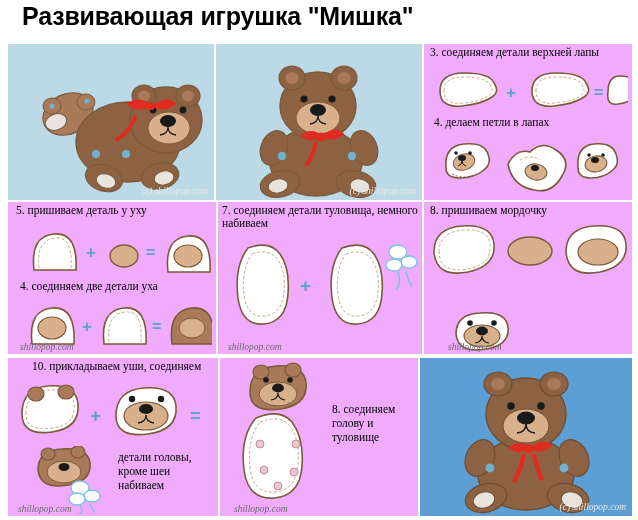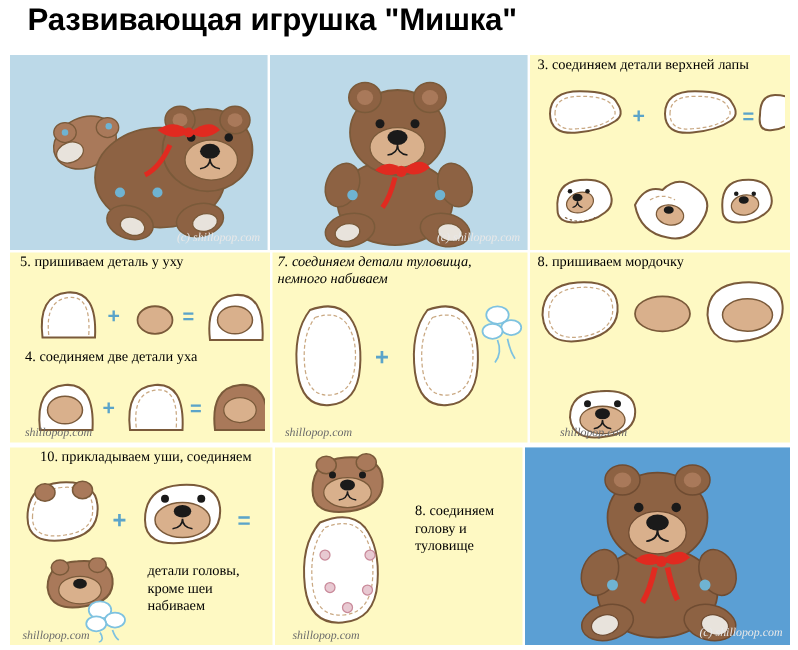--- a/index.html
+++ b/index.html
@@ -35,21 +35,21 @@
     box-sizing: border-box;
     overflow: hidden;
   }
   .photo {
     background: #bcd9e8;
   }
   .photo.deep {
     background: #5b9fd4;
   }
   .diagram {
-    background: #fef9c3;
+    background: #f0abfc;
   }
   .cap {
     position: absolute;
     font-family: "Liberation Serif", serif;
     font-size: 11.5px;
     color: #000;
     line-height: 13px;
   }
   .wm {
     position: absolute;
@@ -143,20 +143,21 @@
     <svg class="abs" style="left:4px; top:22px;" width="200" height="50" viewBox="0 0 200 50">
       <path d="M12 25 q0 -18 24 -18 q26 0 30 10 q6 9 -2 14 q-10 7 -30 9 q-22 2 -22 -15 z" fill="#ffffff" stroke="#7a5a3a" stroke-width="1.6"></path>
       <path d="M16 25 q0 -14 20 -14 q22 0 26 8 q5 7 -2 11 q-9 6 -26 7 q-18 2 -18 -12 z" fill="none" stroke="#c9a882" stroke-width="1" stroke-dasharray="3 2"></path>
       <text x="78" y="32" font-family="Liberation Sans, sans-serif" font-size="17" fill="#5ba4c9" font-weight="bold">+</text>
       <path d="M104 25 q0 -18 24 -18 q26 0 30 10 q6 9 -2 14 q-10 7 -30 9 q-22 2 -22 -15 z" fill="#ffffff" stroke="#7a5a3a" stroke-width="1.6"></path>
       <path d="M108 25 q0 -14 20 -14 q22 0 26 8 q5 7 -2 11 q-9 6 -26 7 q-18 2 -18 -12 z" fill="none" stroke="#c9a882" stroke-width="1" stroke-dasharray="3 2"></path>
       <text x="166" y="32" font-family="Liberation Sans, sans-serif" font-size="16" fill="#5ba4c9" font-weight="bold">=</text>
       <path d="M180 26 q0 -16 12 -16 q14 0 16 9 q3 8 -2 12 q-6 6 -16 7 q-12 2 -10 -12 z" fill="#ffffff" stroke="#7a5a3a" stroke-width="1.6"></path>
     </svg>
 
+    <div class="cap" style="left:10px; top:72px; width:190px;">4. делаем петли в лапах</div>
 
     <svg class="abs" style="left:8px; top:90px;" width="196" height="64" viewBox="0 0 196 64">
       <path d="M14 34 q-2 -22 18 -24 q20 -2 24 10 q4 10 -4 16 q-10 8 -24 8 q-14 0 -14 -10 z" fill="#ffffff" stroke="#7a5a3a" stroke-width="1.6"></path>
       <ellipse cx="32" cy="28" rx="11" ry="8" fill="#d9b08c" stroke="#7a5a3a" stroke-width="1" transform="rotate(-18 32 28)"></ellipse>
       <ellipse cx="30" cy="24" rx="4" ry="3" fill="#1a1a1a"></ellipse>
       <path d="M30 27 q0 4 -4 5 M30 27 q0 4 4 5" stroke="#1a1a1a" stroke-width="1" fill="none"></path>
       <circle cx="24" cy="19" r="1.8" fill="#1a1a1a"></circle>
       <circle cx="38" cy="19" r="1.8" fill="#1a1a1a"></circle>
       <path d="M20 40 q12 6 24 0" stroke="#7a5a3a" stroke-width="1" fill="none" stroke-dasharray="2 2"></path>
 
@@ -196,21 +197,21 @@
       <path d="M87 44 q-3 -28 16 -30 q18 -2 16 30" fill="none" stroke="#c9a882" stroke-width="1" stroke-dasharray="3 2"></path>
       <text x="130" y="34" font-family="Liberation Sans, sans-serif" font-size="16" fill="#5ba4c9" font-weight="bold">=</text>
       <path d="M150 46 q-4 -34 20 -36 q24 -2 22 36 z" fill="#a9795a" stroke="#7a5a3a" stroke-width="1.6"></path>
       <ellipse cx="170" cy="30" rx="13" ry="10" fill="#d9b08c" stroke="#7a5a3a" stroke-width="1"></ellipse>
     </svg>
 
     <div class="wm" style="left:12px; bottom:2px;">shillopop.com</div>
   </div>
 
   <div class="cell diagram" style="left:218px; top:202px; width:204px; height:152px;">
-    <div class="cap" style="left:4px; top:2px; width:196px;font-style:italic;">7. соединяем детали туловища, немного набиваем</div>
+    <div class="cap" style="left:4px; top:2px; width:196px;">7. соединяем детали туловища, немного набиваем</div>
 
     <svg class="abs" style="left:8px; top:36px;" width="196" height="96" viewBox="0 0 196 96">
       <path d="M22 10 q22 -8 32 6 q10 14 8 40 q-2 28 -24 30 q-22 2 -26 -26 q-4 -32 10 -50 z" fill="#ffffff" stroke="#7a5a3a" stroke-width="1.6"></path>
       <path d="M26 16 q18 -6 26 6 q8 12 6 32 q-2 22 -19 24 q-18 2 -21 -21 q-3 -26 8 -41 z" fill="none" stroke="#c9a882" stroke-width="1" stroke-dasharray="3 2"></path>
       <text x="74" y="54" font-family="Liberation Sans, sans-serif" font-size="19" fill="#5ba4c9" font-weight="bold">+</text>
       <path d="M116 10 q22 -8 32 6 q10 14 8 40 q-2 28 -24 30 q-22 2 -26 -26 q-4 -32 10 -50 z" fill="#ffffff" stroke="#7a5a3a" stroke-width="1.6"></path>
       <path d="M120 16 q18 -6 26 6 q8 12 6 32 q-2 22 -19 24 q-18 2 -21 -21 q-3 -26 8 -41 z" fill="none" stroke="#c9a882" stroke-width="1" stroke-dasharray="3 2"></path>
       <g stroke="#7ec2e0" stroke-width="1.4" fill="#ffffff">
         <ellipse cx="172" cy="14" rx="9" ry="7"></ellipse>
         <ellipse cx="183" cy="24" rx="8" ry="6"></ellipse>

